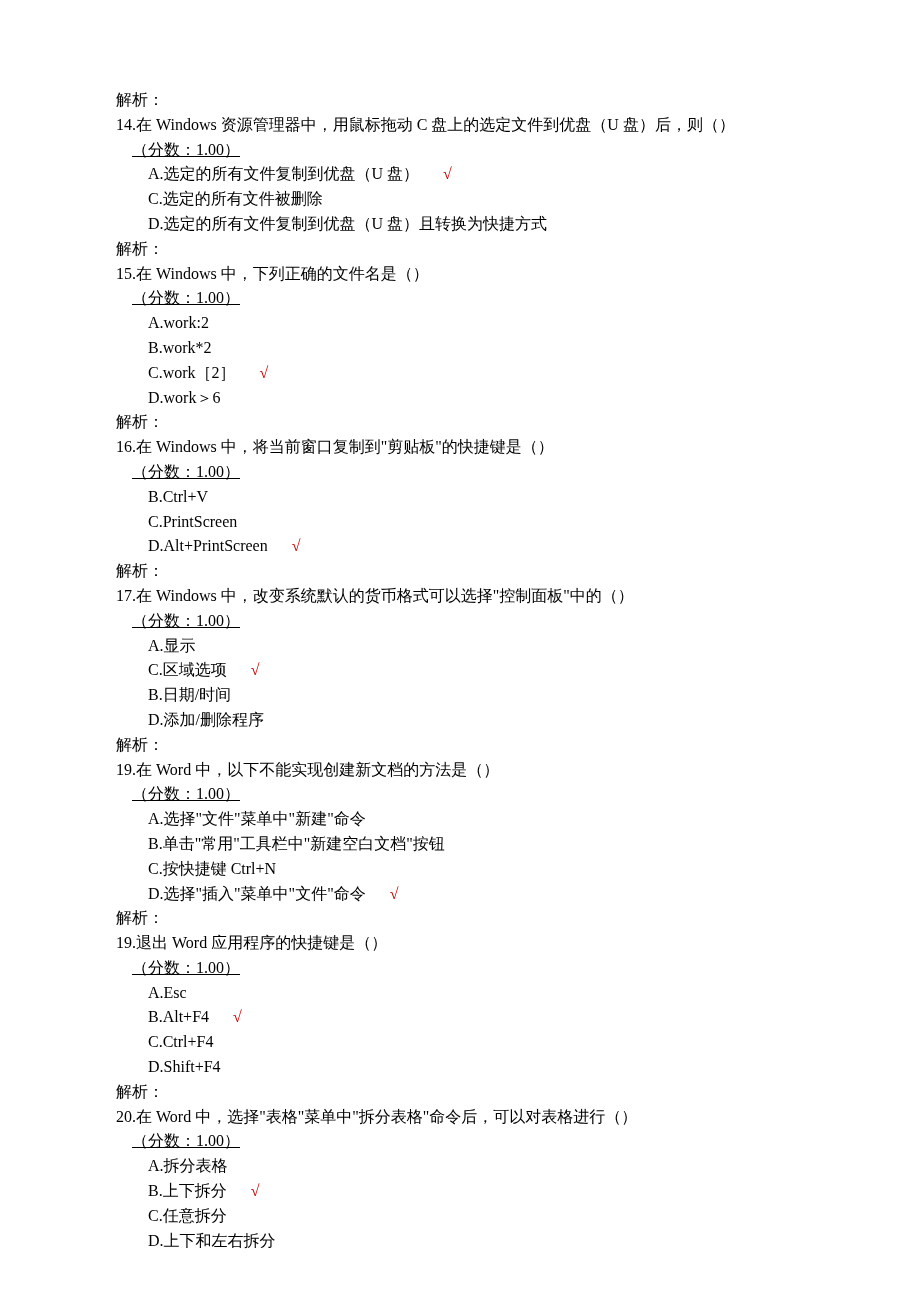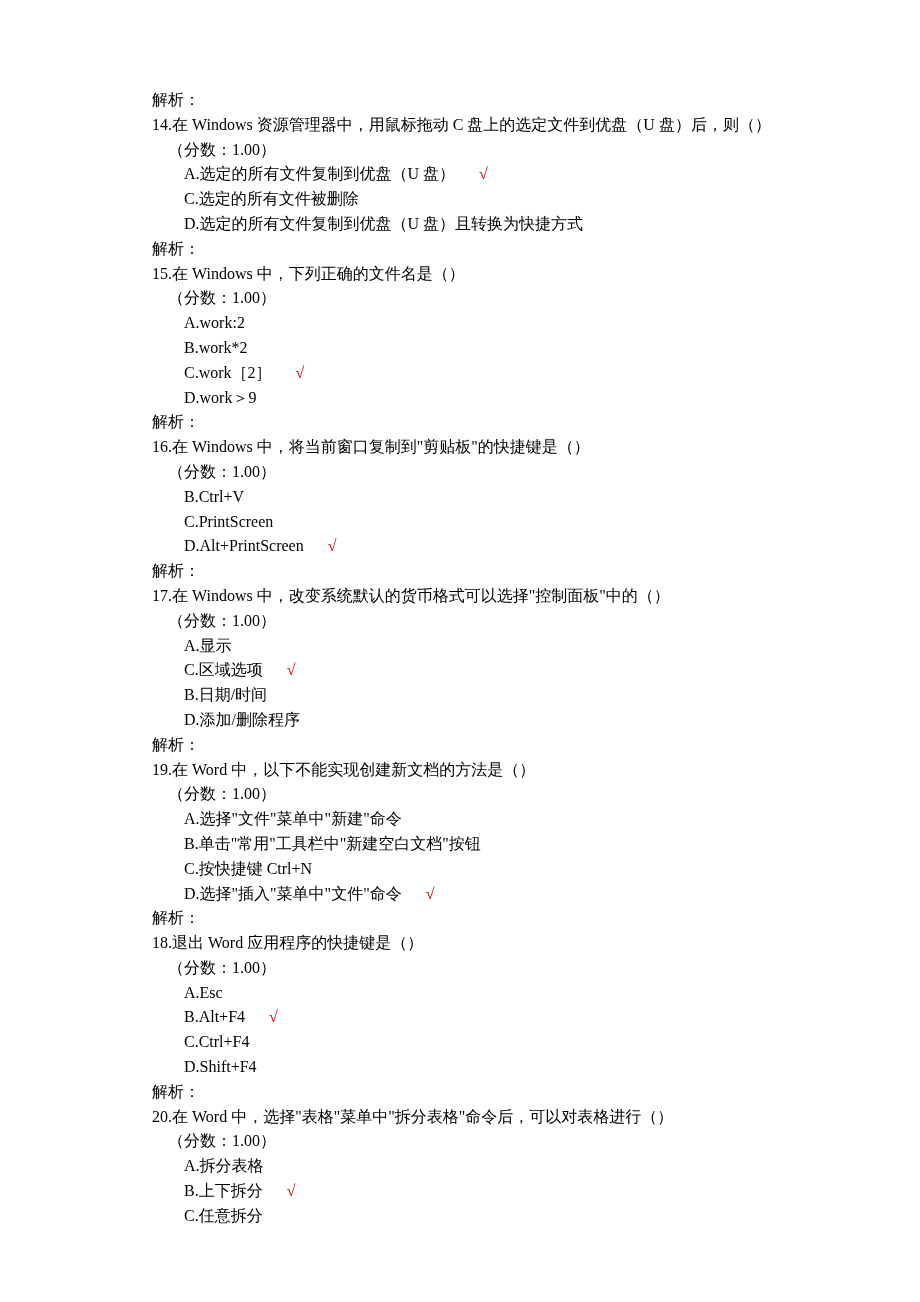--- a/index.html
+++ b/index.html
@@ -12,24 +12,24 @@
     line-height: 1.55;
   }
   .page {
     width: 920px;
     min-height: 1302px;
     box-sizing: border-box;
     padding: 88px 116px 60px 116px;
   }
   .line {
     white-space: pre-wrap;
-    margin-left: 36px;
   }
   .indent {
     padding-left: 1em;
+    text-decoration: underline;
   }
   .indent2 {
     padding-left: 2em;
   }
   .check {
     color: #c00000;
     margin-left: 1.5em;
     font-family: "SimSun", "宋体", serif;
   }
 </style>
@@ -42,21 +42,21 @@
     <div class="line indent"><span>（分数：1.00）</span></div>
     <div class="line indent2"><span>A.选定的所有文件复制到优盘（U 盘）</span><span class="check">√</span></div>
     <div class="line indent2"><span>C.选定的所有文件被删除</span></div>
     <div class="line indent2"><span>D.选定的所有文件复制到优盘（U 盘）且转换为快捷方式</span></div>
     <div class="line"><span>解析：</span></div>
     <div class="line"><span>15.在 Windows 中，下列正确的文件名是（）</span></div>
     <div class="line indent"><span>（分数：1.00）</span></div>
     <div class="line indent2"><span>A.work:2</span></div>
     <div class="line indent2"><span>B.work*2</span></div>
     <div class="line indent2"><span>C.work［2］</span><span class="check">√</span></div>
-    <div class="line indent2"><span>D.work＞9</span></div>
+    <div class="line indent2"><span>D.work＞6</span></div>
     <div class="line"><span>解析：</span></div>
     <div class="line"><span>16.在 Windows 中，将当前窗口复制到"剪贴板"的快捷键是（）</span></div>
     <div class="line indent"><span>（分数：1.00）</span></div>
     <div class="line indent2"><span>B.Ctrl+V</span></div>
     <div class="line indent2"><span>C.PrintScreen</span></div>
     <div class="line indent2"><span>D.Alt+PrintScreen</span><span class="check">√</span></div>
     <div class="line"><span>解析：</span></div>
     <div class="line"><span>17.在 Windows 中，改变系统默认的货币格式可以选择"控制面板"中的（）</span></div>
     <div class="line indent"><span>（分数：1.00）</span></div>
     <div class="line indent2"><span>A.显示</span></div>
@@ -64,25 +64,26 @@
     <div class="line indent2"><span>B.日期/时间</span></div>
     <div class="line indent2"><span>D.添加/删除程序</span></div>
     <div class="line"><span>解析：</span></div>
     <div class="line"><span>19.在 Word 中，以下不能实现创建新文档的方法是（）</span></div>
     <div class="line indent"><span>（分数：1.00）</span></div>
     <div class="line indent2"><span>A.选择"文件"菜单中"新建"命令</span></div>
     <div class="line indent2"><span>B.单击"常用"工具栏中"新建空白文档"按钮</span></div>
     <div class="line indent2"><span>C.按快捷键 Ctrl+N</span></div>
     <div class="line indent2"><span>D.选择"插入"菜单中"文件"命令</span><span class="check">√</span></div>
     <div class="line"><span>解析：</span></div>
-    <div class="line"><span>18.退出 Word 应用程序的快捷键是（）</span></div>
+    <div class="line"><span>19.退出 Word 应用程序的快捷键是（）</span></div>
     <div class="line indent"><span>（分数：1.00）</span></div>
     <div class="line indent2"><span>A.Esc</span></div>
     <div class="line indent2"><span>B.Alt+F4</span><span class="check">√</span></div>
     <div class="line indent2"><span>C.Ctrl+F4</span></div>
     <div class="line indent2"><span>D.Shift+F4</span></div>
     <div class="line"><span>解析：</span></div>
     <div class="line"><span>20.在 Word 中，选择"表格"菜单中"拆分表格"命令后，可以对表格进行（）</span></div>
     <div class="line indent"><span>（分数：1.00）</span></div>
     <div class="line indent2"><span>A.拆分表格</span></div>
     <div class="line indent2"><span>B.上下拆分</span><span class="check">√</span></div>
     <div class="line indent2"><span>C.任意拆分</span></div>
+    <div class="line indent2"><span>D.上下和左右拆分</span></div>
   </div>
 
 </body></html>

